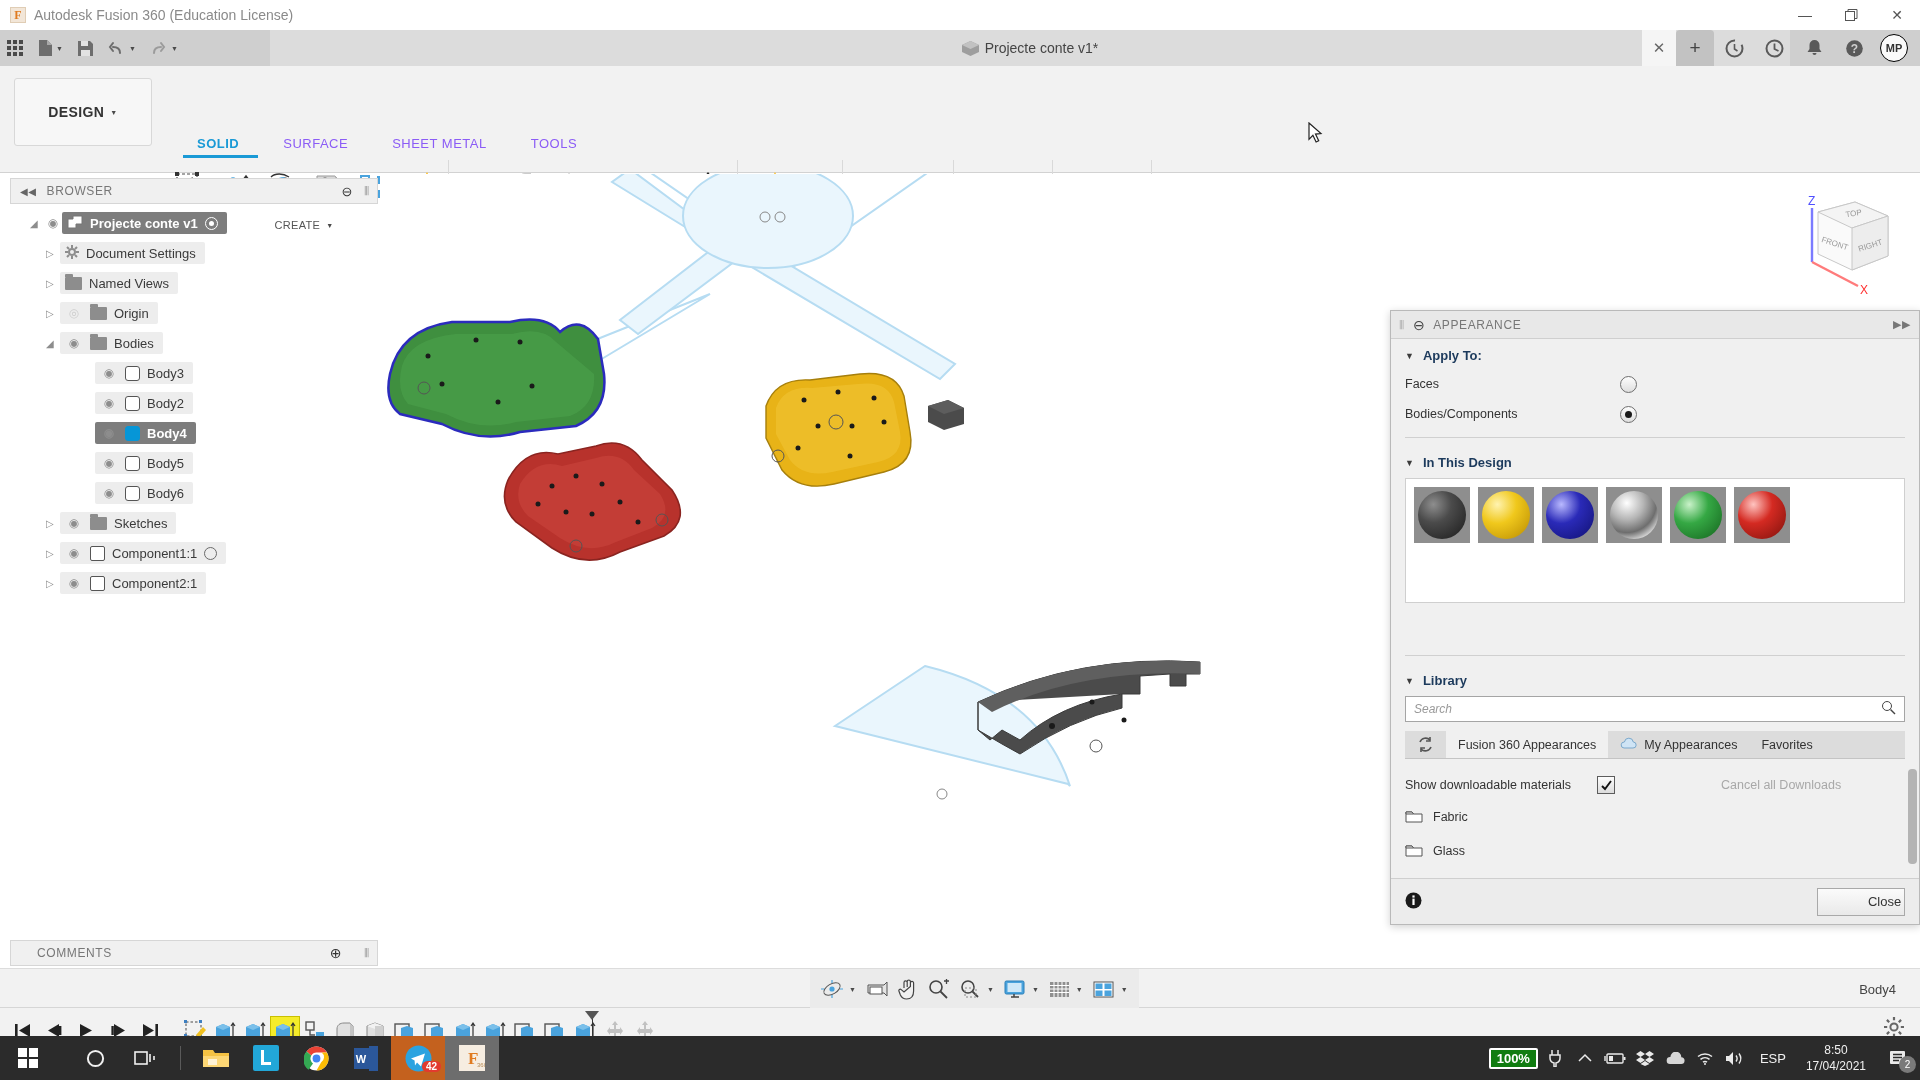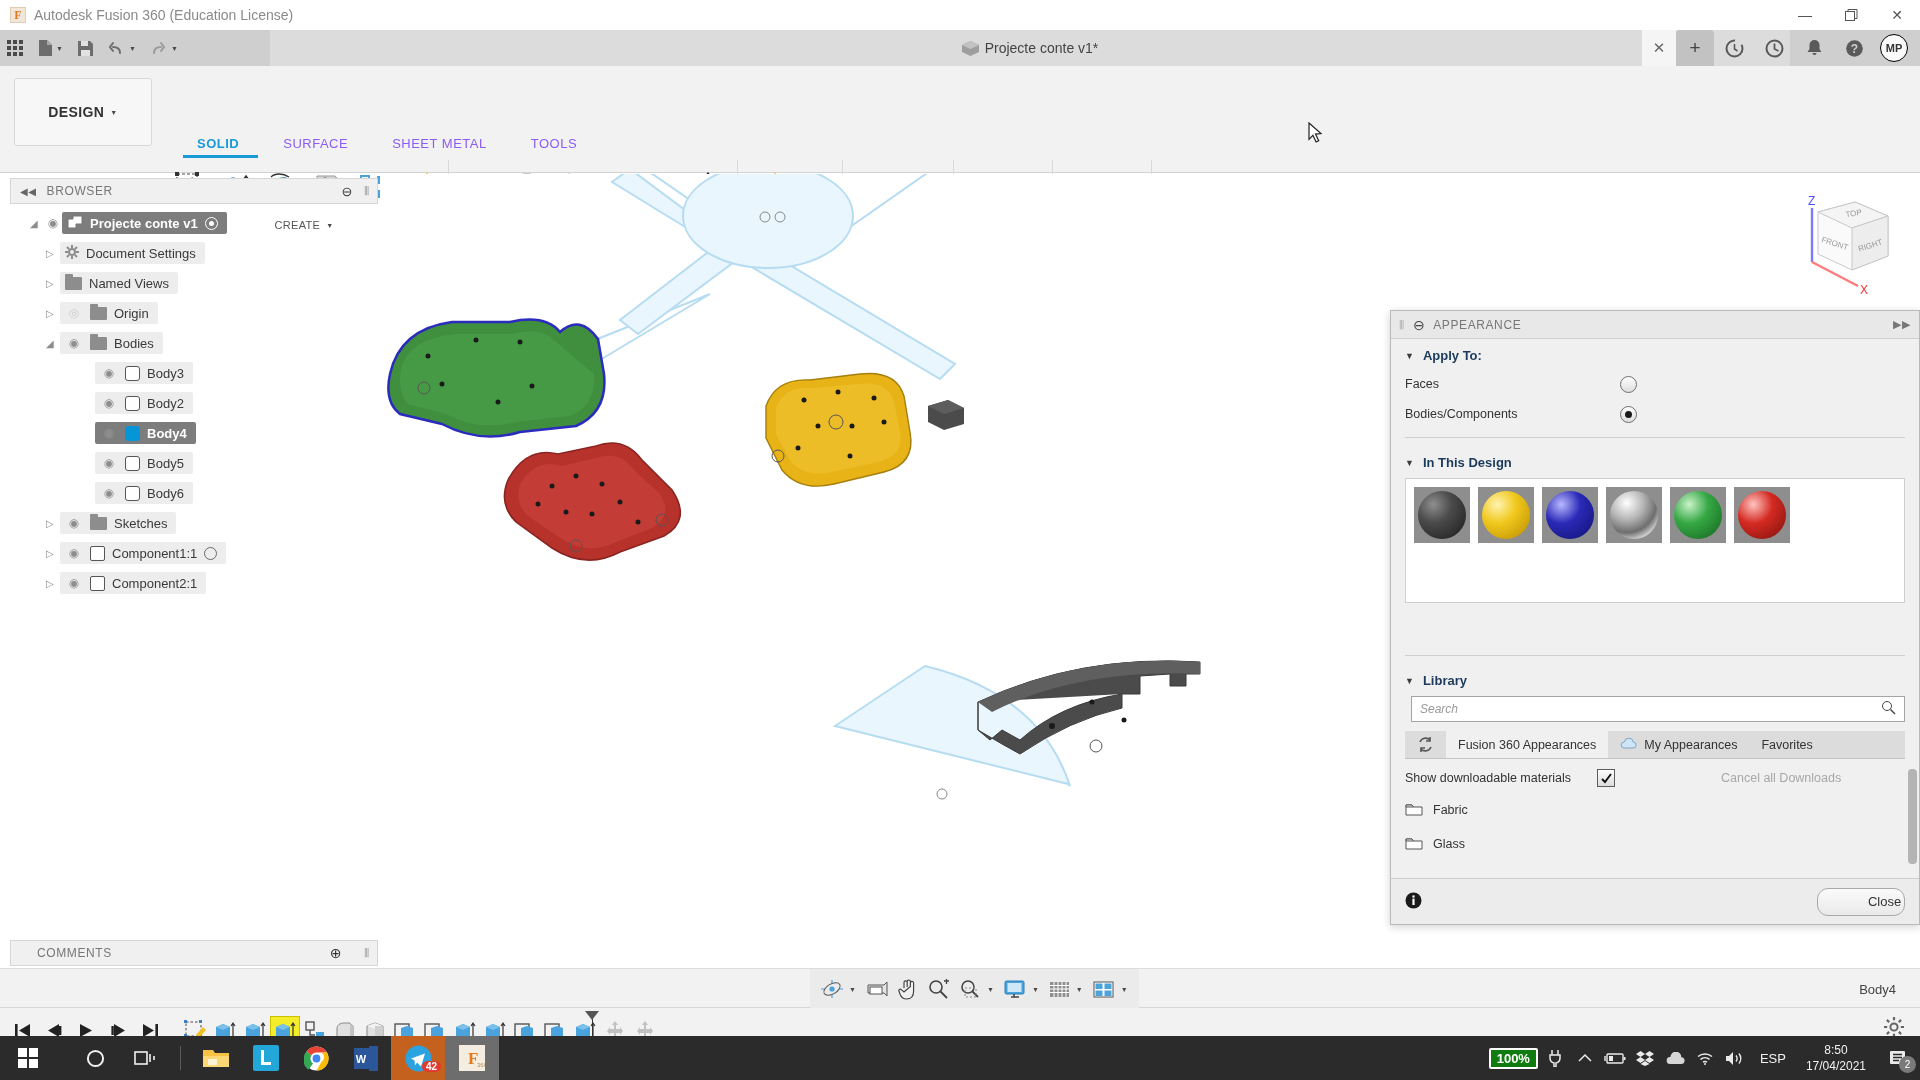--- a/index.html
+++ b/index.html
@@ -155,39 +155,39 @@
   .rad { width:17px;height:17px;border-radius:50%;border:1.6px solid #6f6f6f;
          background:linear-gradient(#fdfdfd,#dedede); position:relative; }
   .rad.on:after { content:""; position:absolute; left:4px;top:4px;width:7px;height:7px;border-radius:50%;background:#1a1a1a; }
   .ap-divider { height:1px; background:#d0d0d0; margin:8px 14px; }
   #swatch-well {
     margin:2px 14px 0 14px; background:#fff; border:1px solid #cfcfcf; height:125px; padding:8px;
     display:flex; gap:8px; align-items:flex-start;
   }
   .sw { width:56px;height:56px; background:#8e8e8e; display:flex;align-items:center;justify-content:center; }
   .ball { width:48px;height:48px;border-radius:50%; }
-  #ap-searchwrap { margin:2px 14px 0 20px; }
+  #ap-searchwrap { margin:2px 14px 0 14px; }
   #ap-search {
     width:100%; height:26px; border:1px solid #a5a5a5; background:#fff;
     display:flex; align-items:center; padding:0 8px; font-size:12px; color:#999;
     font-style:italic;
   }
   #lib-tabs {
     margin:9px 14px 0 14px; height:28px; background:#dcdcdc; display:flex; align-items:stretch;
     border-bottom:1px solid #c4c4c4;
   }
   .lt { display:flex;align-items:center; gap:7px; padding:0 12px; font-size:12.5px; color:#333; }
   .lt.active { background:#f0f0f0; }
   #ap-footer {
     height:46px; border-top:1px solid #cfcfcf; background:#ececec;
     display:flex; align-items:center; padding:0 14px; justify-content:space-between;
   }
   #close-btn {
     min-width:88px; height:28px; border:1px solid #a9a9a9; background:linear-gradient(#fbfbfb,#e9e9e9);
-    display:flex;align-items:center;justify-content:center; font-size:13px; color:#333; border-radius:11px;padding-left:47px;
+    display:flex;align-items:center;justify-content:center; font-size:13px; color:#333; border-radius:0;padding-left:47px;
   }
   #ap-scroll { position:absolute; right:2px; top:34px; width:9px; height:470px; background:#f0f0f0; }
   #ap-thumb { position:absolute; right:2px; top:430px; width:9px; height:95px; background:#b4b4b4; border-radius:4px;}
 
   
   #comments {
     position:absolute; left:10px; top:940px; width:368px; height:26px;
     background:#f0f0f0; border:1px solid #d6d6d6; display:flex; align-items:center;
     padding-left:26px; font-size:12px; color:#777; letter-spacing:.6px;
   }
@@ -887,21 +887,21 @@
               <path d="M4 11h9a3 3 0 0 0 .3-6A4.5 4.5 0 0 0 4.4 5 3 3 0 0 0 4 11z" fill="#cfe4f5" stroke="#7aa8cc"></path>
             </svg>
         </span>
         <span>My Appearances</span>
       </div>
       <div class="lt">
         <span>Favorites</span>
       </div>
     </div>
 
-    <div class="ap-row" style="margin-top:4px">
+    <div class="ap-row" style="margin-top:11px">
       <span class="lbl" style="width:192px">Show downloadable materials</span>
       <span style="display:inline-flex;align-items:center;justify-content:center;width:18px;height:18px;border:1.5px solid #5c5c5c;background:linear-gradient(#fdfdfd,#dcdcdc);">
         <svg width="13" height="13" viewBox="0 0 13 13">
             <path d="M2 7l3 3 6-8" stroke="#111" stroke-width="1.9" fill="none"></path>
           </svg>
       </span>
       <span style="margin-left:106px;color:#a8a8a8">Cancel all Downloads</span>
     </div>
 
     <div class="ap-row" style="height:34px">

